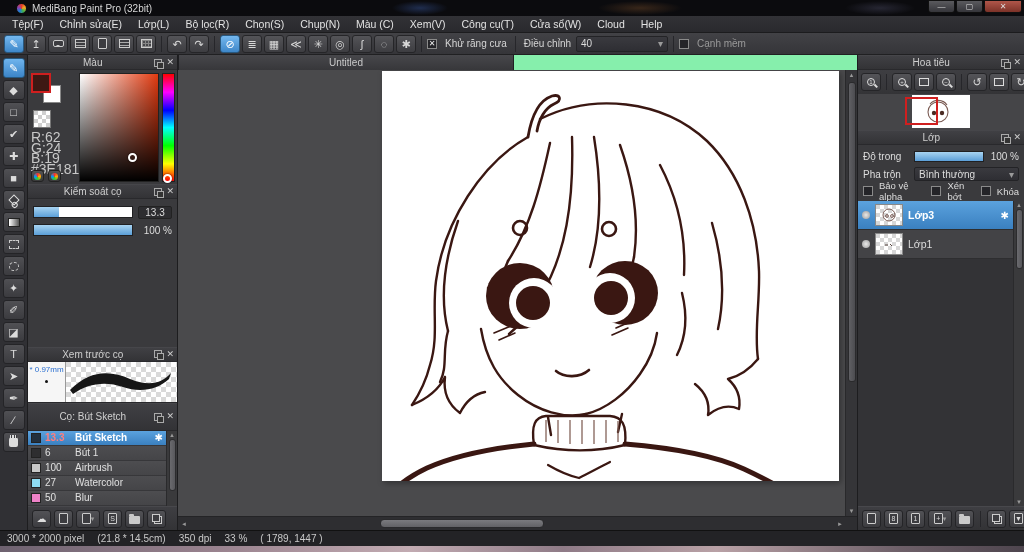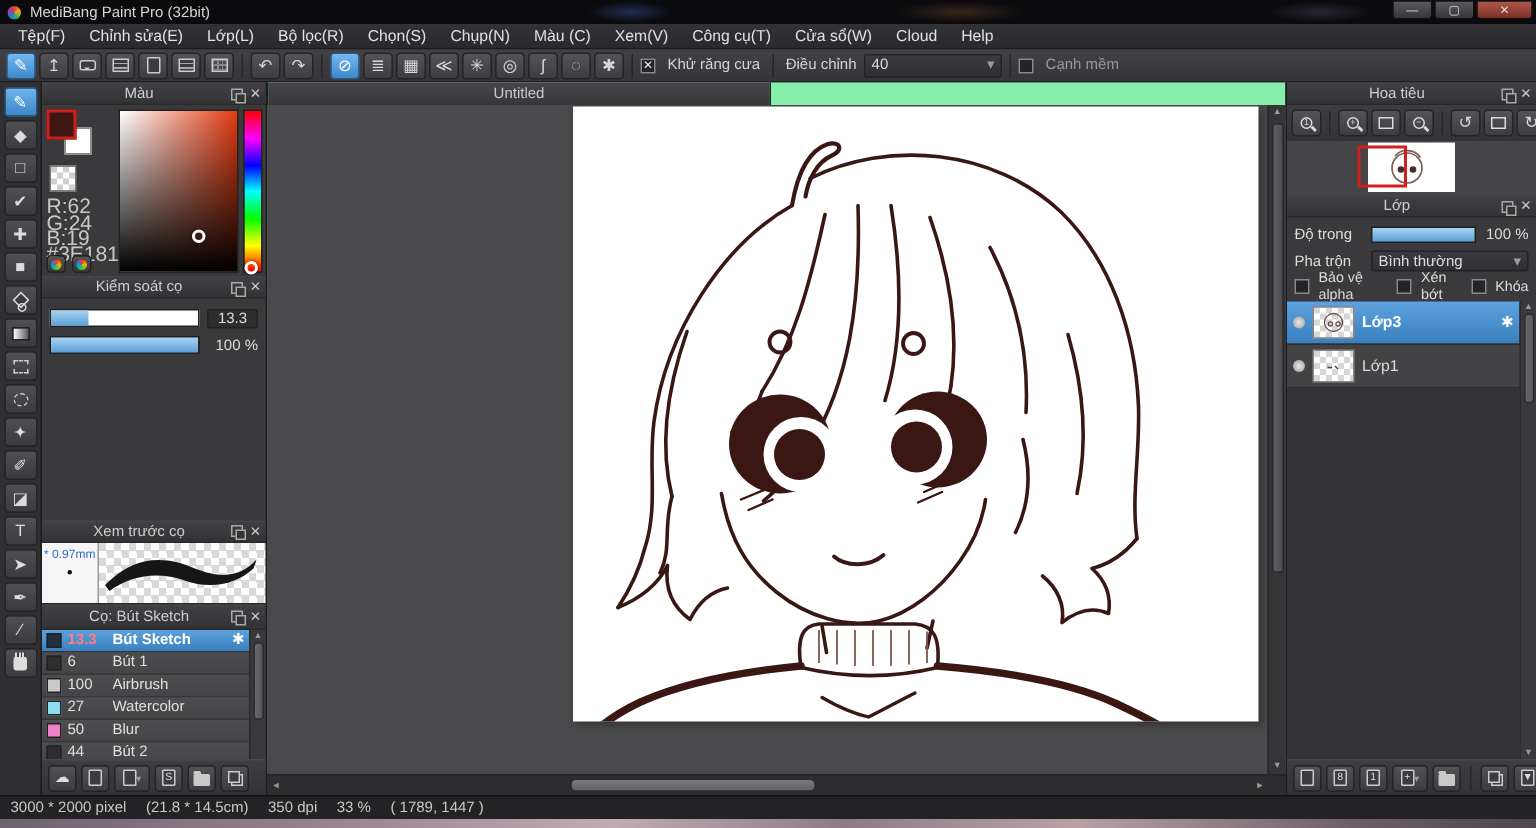--- a/index.html
+++ b/index.html
@@ -6,21 +6,21 @@
   html,body { width:1024px; height:552px; overflow:hidden; background:#333;
     font-family:"Liberation Sans","DejaVu Sans",sans-serif; -webkit-font-smoothing:antialiased; }
   .app { width:1024px; height:552px; display:flex; flex-direction:column; background:#353537; }
 
   
   .titlebar { height:16px; background:
       radial-gradient(40px 10px at 420px 8px, rgba(70,110,200,.35), transparent 70%),
       radial-gradient(60px 10px at 640px 8px, rgba(190,120,60,.25), transparent 70%),
       radial-gradient(50px 10px at 880px 8px, rgba(120,120,160,.25), transparent 70%),
       #0b0b0e;
-    display:flex; align-items:center; padding-left:4px; color:#d6d6d6; font-size:10px; position:relative; }
+    display:flex; align-items:center; padding-left:16px; color:#d6d6d6; font-size:10px; position:relative; }
   .appicon { width:11px; height:11px; border-radius:50%;
       background: conic-gradient(#e23b2e,#f5a623,#46b34a,#1d7fd6,#8e44ad,#e23b2e);
       border:1px solid #111; margin-right:5px; }
   .winbtns { position:absolute; right:2px; top:0; display:flex; }
   .winbtn { width:27px; height:13px; margin-left:1px; border:1px solid #101010; border-radius:0 0 3px 3px;
       background:linear-gradient(#5a5a5e,#35353a); color:#ddd; font-size:8px; line-height:11px; text-align:center; }
   .winbtn.close { background:linear-gradient(#b0564a,#7c3228); width:38px; }
 
   
   .menubar { height:17px; background:linear-gradient(#323236,#2a2a2e); border-bottom:1px solid #1c1c1e;
@@ -428,21 +428,21 @@
           <div class="pt"></div>
         </div>
         <div class="pv-stroke">
           <svg width="108" height="39" viewBox="0 0 108 39">
             <path d="M4 28 C25 7 45 9 64 17 C84 25 96 21 105 11 L103 17 C91 28 74 31 57 25 C40 19 22 21 7 32 Z" fill="#161616"></path>
           </svg>
         </div>
       </div>
 
       <div class="br-panel" style="flex:1; min-height:0;">
-        <div class="panel-h" style="height:17px;">
+        <div class="panel-h" style="height:28px;">
           <span class="ttl">Cọ: Bút Sketch</span>
           <span class="i-pop"></span>
           <span class="hx">✕</span>
         </div>
         <div class="br-list">
           <div class="br-rows">
             <div class="br-row sel">
               <span class="br-sw" style="background: rgb(34, 48, 62);"></span>
               <span class="br-size">13.3</span>
               <span class="br-name">Bút Sketch</span>

